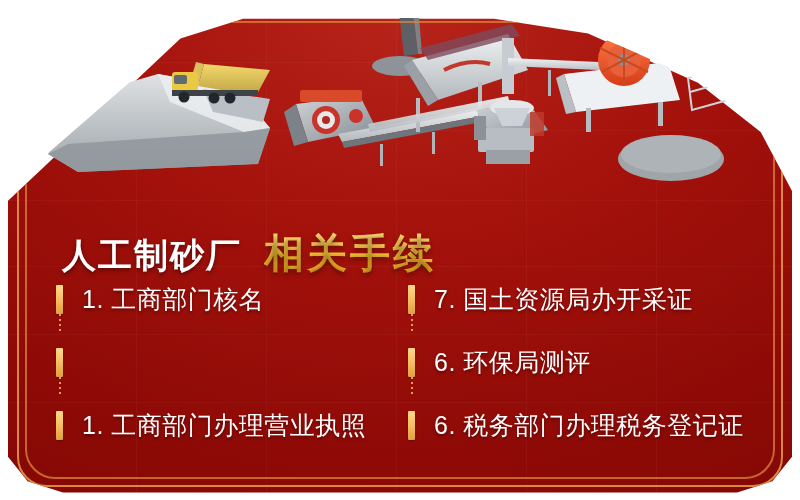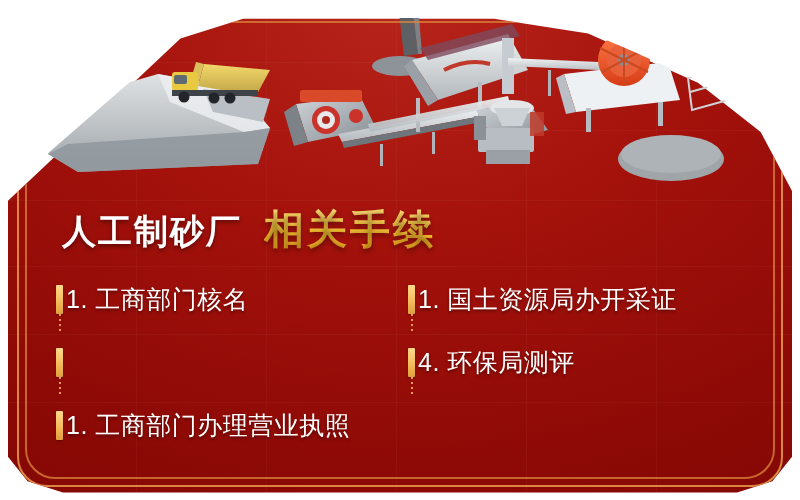--- a/index.html
+++ b/index.html
@@ -60,32 +60,33 @@
   .title-main{
     font-size:34px;font-weight:bold;color:#ffffff;letter-spacing:2px;
     text-shadow:0 2px 4px rgba(0,0,0,.45);
   }
   .title-accent{
     font-size:40px;font-weight:bold;letter-spacing:3px;
     color:#ffd24d;
     background:linear-gradient(180deg,#ffe48a 0%,#ffc734 52%,#e89b15 100%);
     -webkit-background-clip:text;background-clip:text;-webkit-text-fill-color:transparent;
     text-shadow:0 3px 5px rgba(0,0,0,.35);
+    margin-top:24px;
   }
 
   .list{position:absolute;left:56px;top:268px;width:700px;
     display:grid;grid-template-columns:352px 348px;grid-auto-rows:63px;}
   .item{position:relative;display:flex;align-items:center;}
   .bar{
     width:7px;height:29px;flex:0 0 7px;border-radius:1px;
     background:linear-gradient(180deg,#ffd98c 0%,#f5bb5d 55%,#e0a03f 100%);
     box-shadow:0 1px 2px rgba(0,0,0,.3);
   }
   .item-label{
-    margin-left:3px;color:#ffffff;font-size:25px;letter-spacing:.5px;
+    margin-left:19px;color:#ffffff;font-size:25px;letter-spacing:.5px;
     white-space:nowrap;text-shadow:0 2px 3px rgba(0,0,0,.4);
   }
   .dots{
     position:absolute;left:3px;top:46px;width:2px;height:17px;
     background-image:linear-gradient(rgba(240,178,110,.85) 50%, rgba(0,0,0,0) 0);
     background-size:2px 5px;background-repeat:repeat-y;
   }
 </style>
 </head>
 <body>
@@ -240,35 +241,39 @@
   <div class="list">
 
     <div class="item">
       <span class="bar"></span>
       <span class="item-label">1. 工商部门核名</span>
       <span class="dots"></span>
     </div>
 
     <div class="item">
       <span class="bar"></span>
-      <span class="item-label">1. 国土资源局办开采证</span>
-      <span class="dots"></span>
-    </div>
-
-    <div class="item">
-      <span class="bar"></span>
-      <span class="dots"></span>
-    </div>
-
-    <div class="item">
-      <span class="bar"></span>
-      <span class="item-label">4. 环保局测评</span>
+      <span class="item-label">7. 国土资源局办开采证</span>
+      <span class="dots"></span>
+    </div>
+
+    <div class="item">
+      <span class="bar"></span>
+      <span class="dots"></span>
+    </div>
+
+    <div class="item">
+      <span class="bar"></span>
+      <span class="item-label">6. 环保局测评</span>
       <span class="dots"></span>
     </div>
 
     <div class="item">
       <span class="bar"></span>
       <span class="item-label">1. 工商部门办理营业执照</span>
     </div>
 
+    <div class="item">
+      <span class="bar"></span>
+      <span class="item-label">6. 税务部门办理税务登记证</span>
+    </div>
 
   </div>
 </div>
 
 </body></html>

